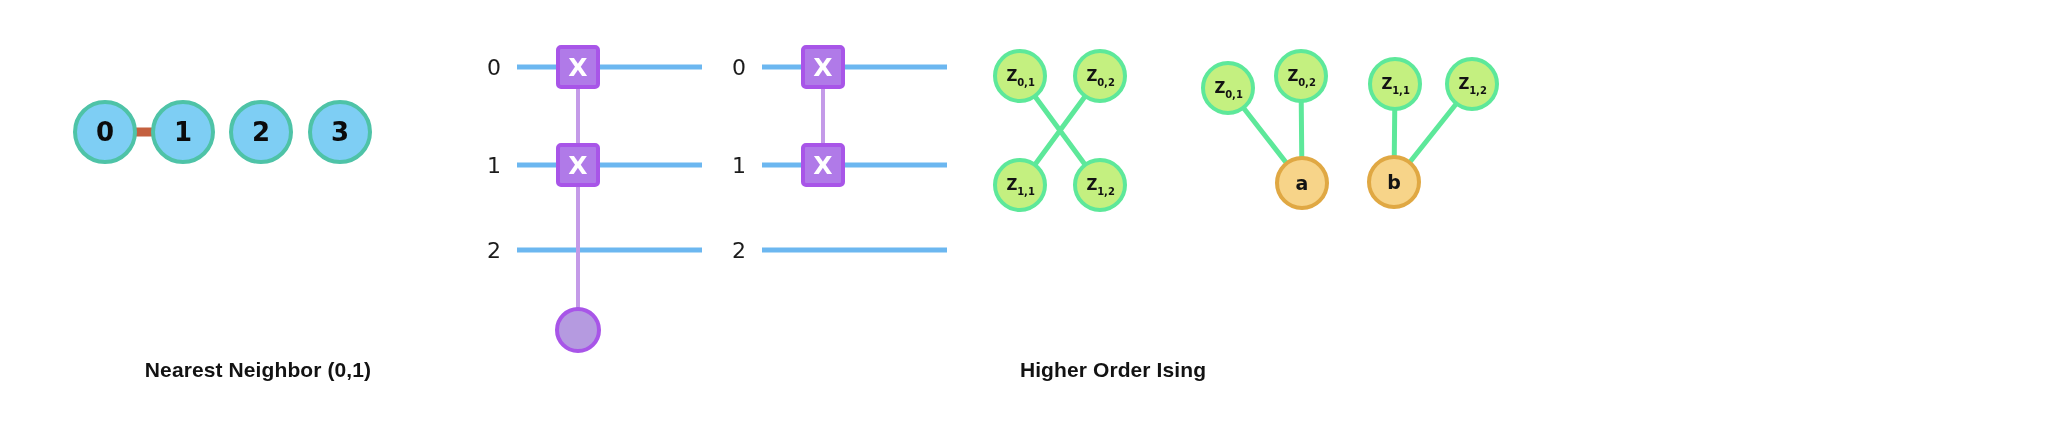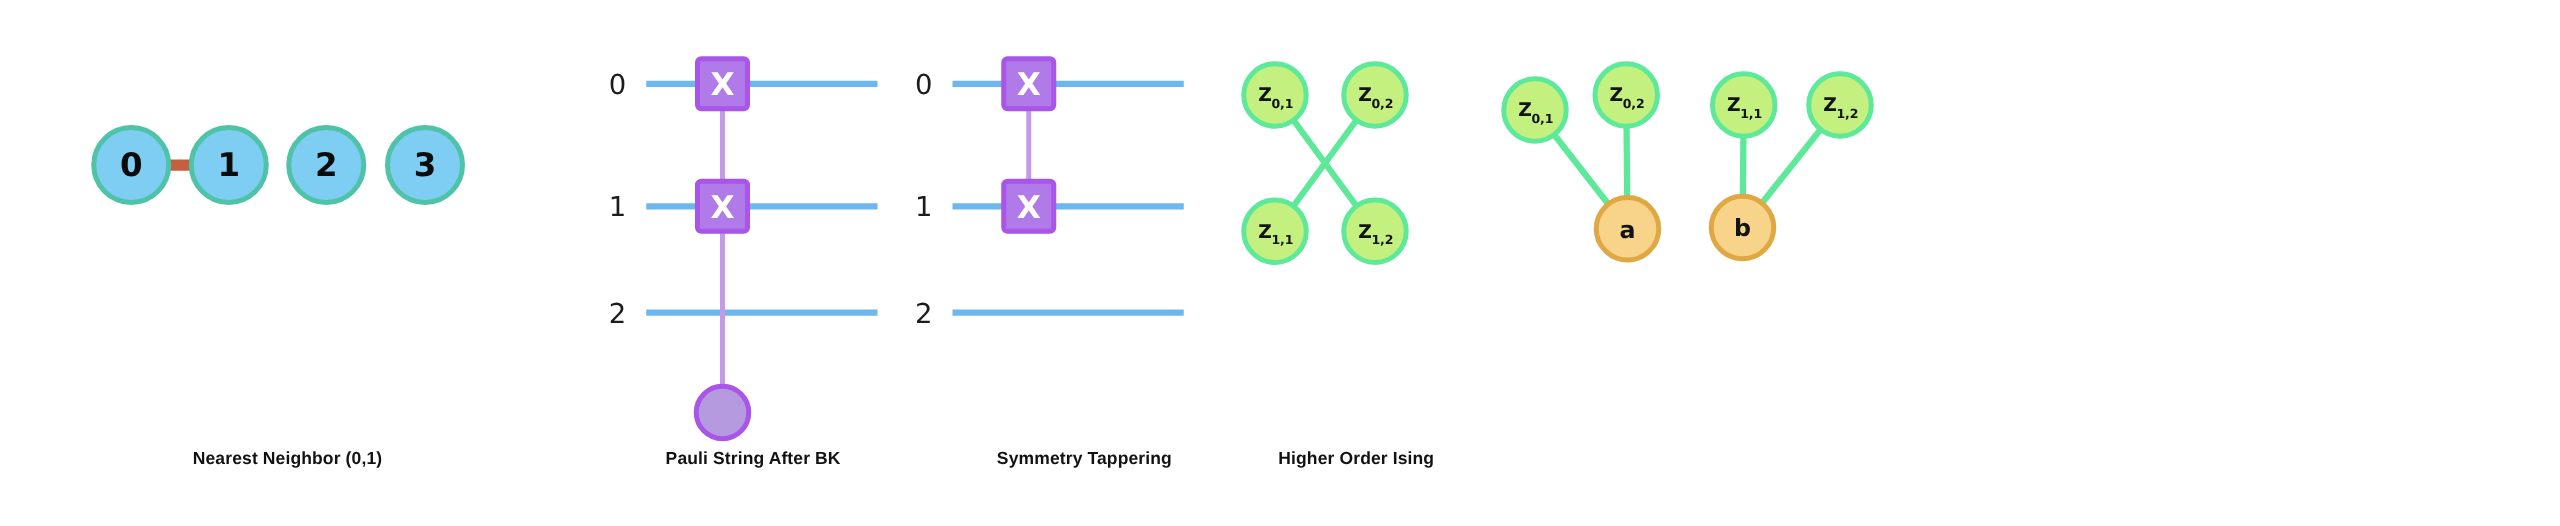--- a/index.html
+++ b/index.html
@@ -31,25 +31,26 @@
     width: 100%;
     height: 340px;
   }
   .caption {
     position: absolute;
     left: 0;
     top: 358px;
     width: 100%;
     text-align: center;
     font-family: "Liberation Sans", sans-serif;
-    font-size: 14px;
+    font-size: 21px;
     font-weight: bold;
     color: #121212;
     letter-spacing: 0.1px;
     white-space: nowrap;
+    padding-left: 28px;
   }
   svg { display: block; overflow: visible; }
   .node-label {
     font-family: "DejaVu Sans", sans-serif;
     font-weight: 700;
     fill: #0b0b0b;
   }
   .wire-label {
     font-family: "DejaVu Sans", sans-serif;
     font-size: 22px;
@@ -115,41 +116,39 @@
         <circle cx="118" cy="330" r="21" fill="#b59ae0" stroke="#a855e8" stroke-width="4"></circle>
         <g>
           <rect x="98" y="47" width="40" height="40" rx="3" fill="#b07ae8" stroke="#a855e8" stroke-width="4"></rect>
           <text x="118" y="76" text-anchor="middle" class="gate-x">X</text>
         </g>
         <g>
           <rect x="98" y="145" width="40" height="40" rx="3" fill="#b07ae8" stroke="#a855e8" stroke-width="4"></rect>
           <text x="118" y="174" text-anchor="middle" class="gate-x">X</text>
         </g>
       </svg>
-      <div class="caption">Pauli String After BK</div>
     </div>
     <div class="panel" style="left: 745px; width: 245px;">
       <svg class="figure" width="245" height="340" viewBox="0 0 245 340">
         <line x1="17" y1="67" x2="202" y2="67" stroke="#6cb7f0" stroke-width="5" stroke-linecap="butt"></line>
         <text x="1" y="75" text-anchor="end" class="wire-label">0</text>
         <line x1="17" y1="165" x2="202" y2="165" stroke="#6cb7f0" stroke-width="5" stroke-linecap="butt"></line>
         <text x="1" y="173" text-anchor="end" class="wire-label">1</text>
         <line x1="17" y1="250" x2="202" y2="250" stroke="#6cb7f0" stroke-width="5" stroke-linecap="butt"></line>
         <text x="1" y="258" text-anchor="end" class="wire-label">2</text>
         <line x1="78" y1="67" x2="78" y2="165" stroke="#c49ae8" stroke-width="4"></line>
         <g>
           <rect x="58" y="47" width="40" height="40" rx="3" fill="#b07ae8" stroke="#a855e8" stroke-width="4"></rect>
           <text x="78" y="76" text-anchor="middle" class="gate-x">X</text>
         </g>
         <g>
           <rect x="58" y="145" width="40" height="40" rx="3" fill="#b07ae8" stroke="#a855e8" stroke-width="4"></rect>
           <text x="78" y="174" text-anchor="middle" class="gate-x">X</text>
         </g>
       </svg>
-      <div class="caption">Symmetry Tappering</div>
     </div>
     <div class="panel" style="left: 990px; width: 190px;">
       <svg class="figure" width="190" height="340" viewBox="0 0 190 340">
         <line x1="30" y1="76" x2="110" y2="185" stroke="#5de89a" stroke-width="5" stroke-linecap="round"></line>
         <line x1="110" y1="76" x2="30" y2="185" stroke="#5de89a" stroke-width="5" stroke-linecap="round"></line>
         <g>
           <circle cx="30" cy="76" r="25" fill="#c4f080" stroke="#5de89a" stroke-width="4"></circle>
           <text x="22" y="81" text-anchor="middle" class="z-label">Z</text>
           <text x="36" y="86" text-anchor="middle" class="z-label z-sub">0,1</text>
         </g>

